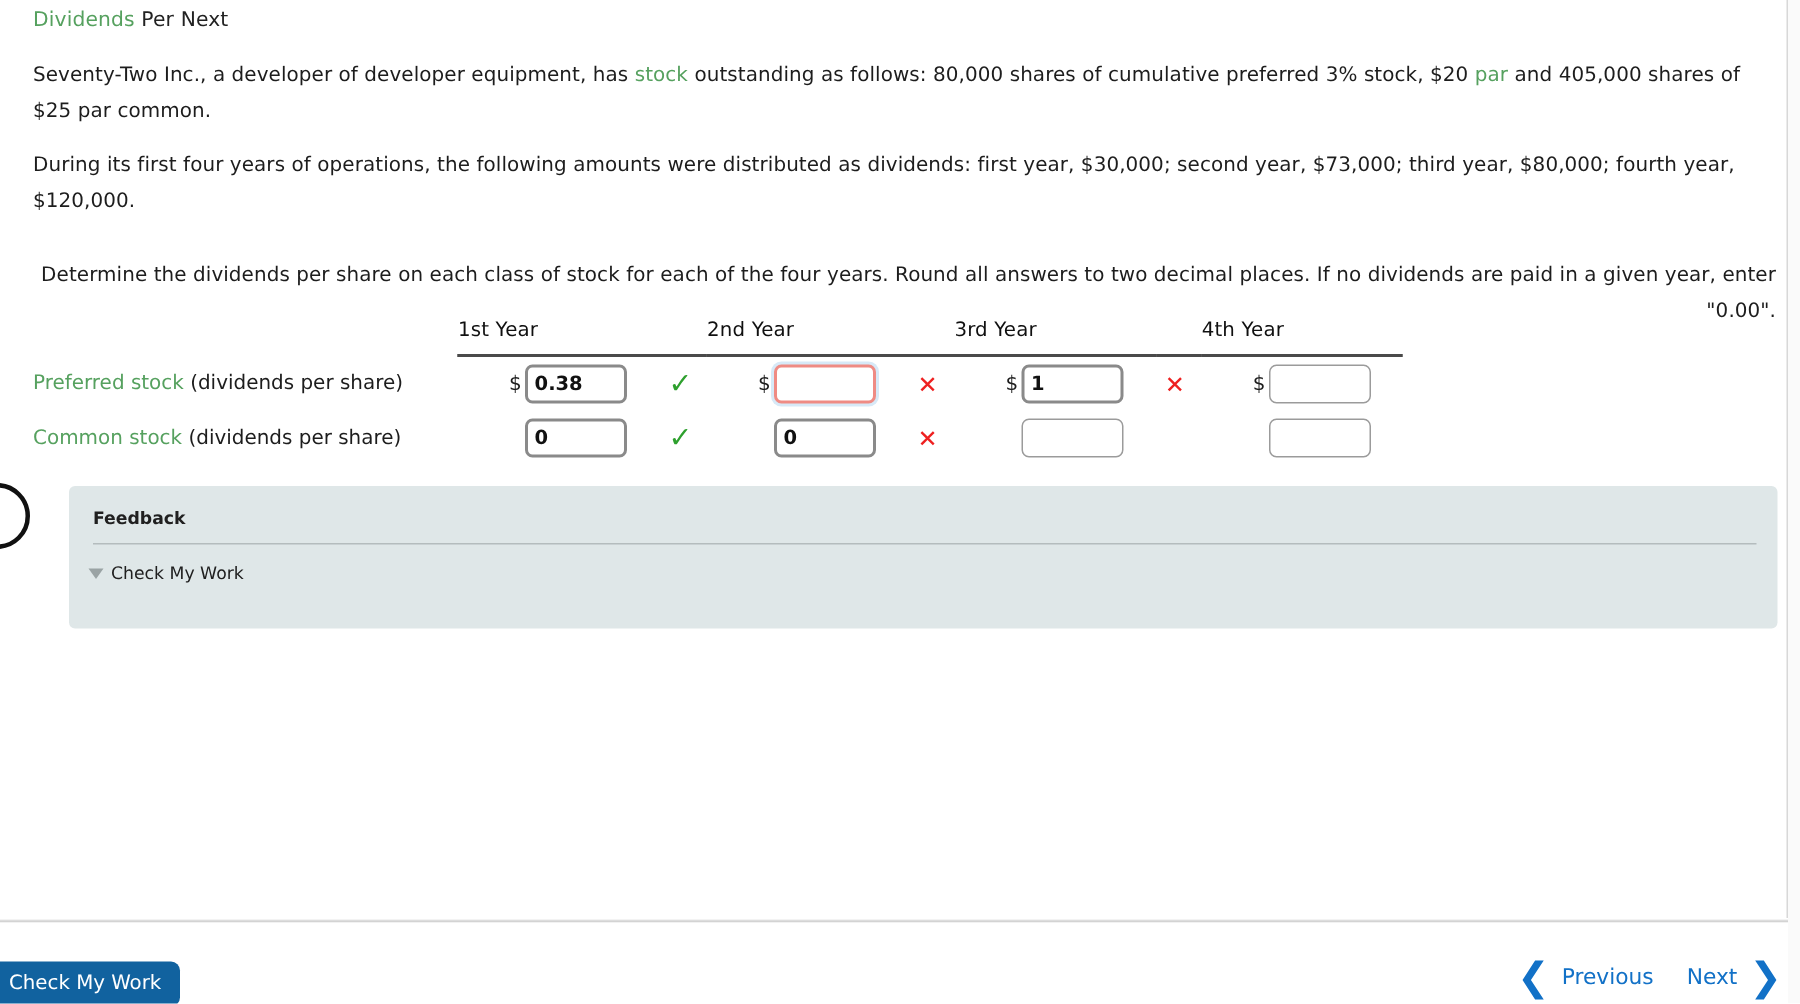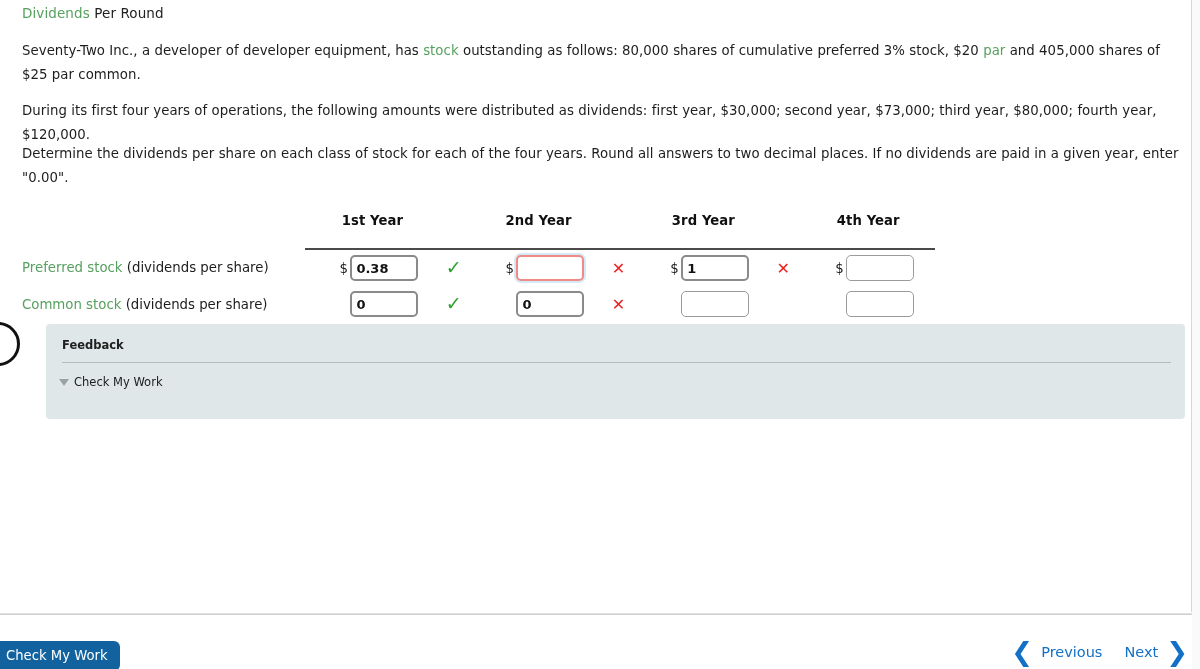--- a/index.html
+++ b/index.html
@@ -47,42 +47,42 @@
     position: absolute;
     left: 22px;
     width: 1162px;
     font-size: 13.3px;
     line-height: 24px;
     color: #1d1d1d;
     letter-spacing: 0.05px;
   }
   .para-1 { top: 39px; }
   .para-2 { top: 99px; }
-  .para-3 { top: 142px; }
+  .para-3 { top: 172px; text-align: right; }
 
   
   .table-wrap {
     position: absolute;
     left: 0px; top: 213px;
     width: 960px;
   }
   table.ans {
     border-collapse: collapse;
     table-layout: fixed;
   }
   table.ans col.c-label { width: 336px; }
   table.ans col.c-yr    { width: 152px; }
   table.ans col.c-mark  { width: 40px; }
 
   table.ans th.hdr {
     font-size: 13.2px;
-    font-weight: bold;
+    font-weight: normal;
     color: #101010;
-    text-align: center;
-    padding: 0 0 20px 0;
+    text-align: left;
+    padding: 0 0 8px 0;
     border-bottom: 2px solid #4a4a4a;
     letter-spacing: 0.1px;
   }
   table.ans th.hdr-blank {
     border-bottom: none;
     padding: 0 0 8px 0;
   }
   table.ans th.hdr-mark {
     border-bottom: 2px solid #4a4a4a;
     padding: 0 0 8px 0;
@@ -266,21 +266,21 @@
 </head>
 <body>
 
 <div id="page">
 
   <div class="page-edge-line"></div>
 
   <div class="content">
 
     <div class="q-title">
-      <span class="glossary">Dividends</span><span> Per Round</span>
+      <span class="glossary">Dividends</span><span> Per Next</span>
     </div>
 
     <div class="para para-1">
       <span>Seventy-Two Inc., a developer of developer equipment, has </span><span class="glossary">stock</span><span> outstanding as follows: 80,000 shares of cumulative preferred 3% stock, $20 </span><span class="glossary">par</span><span> and 405,000 shares of $25 par common.</span>
     </div>
 
     <div class="para para-2">During its first four years of operations, the following amounts were distributed as dividends: first year, $30,000; second year, $73,000; third year, $80,000; fourth year, $120,000.</div>
 
     <div class="para para-3">Determine the dividends per share on each class of stock for each of the four years. Round all answers to two decimal places. If no dividends are paid in a given year, enter "0.00".</div>
 

